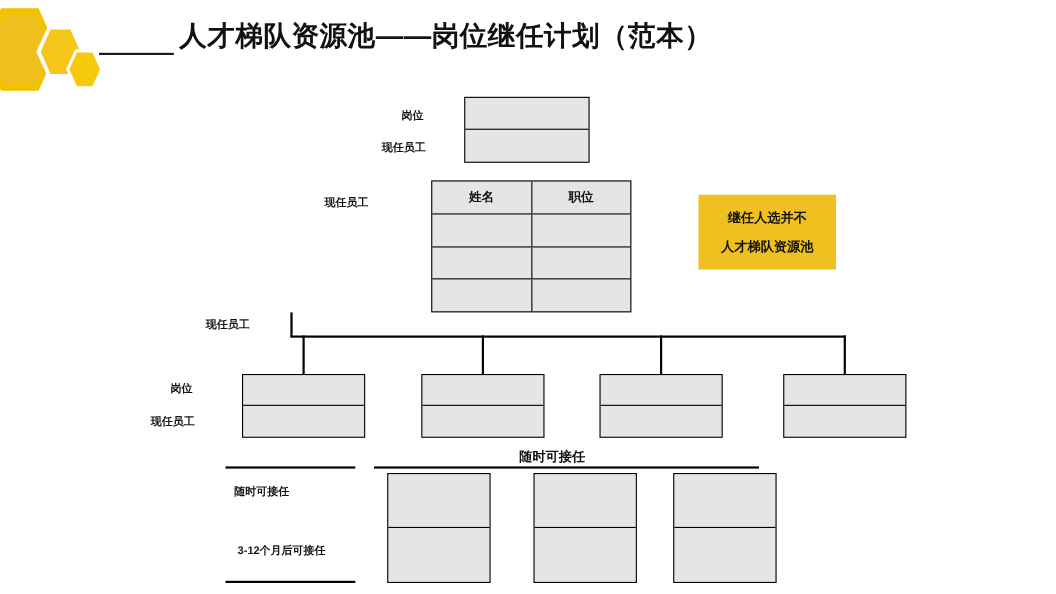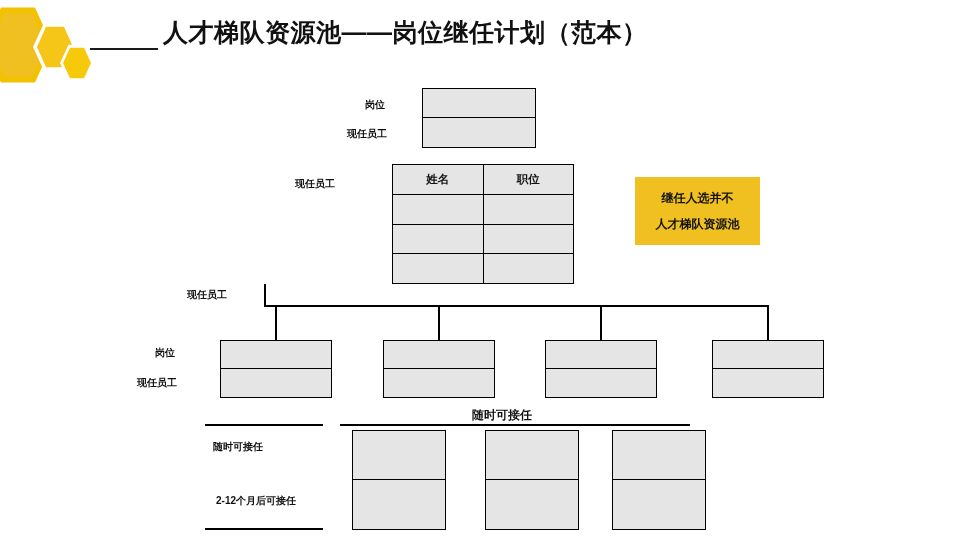--- a/index.html
+++ b/index.html
@@ -215,21 +215,21 @@
     <div class="row"></div>
   </div>
 
   <div class="line" id="left-rule-top"></div>
   <div class="line" id="left-rule-bottom"></div>
   <div class="line" id="ech-rule"></div>
 
   <div id="ech-title">随时可接任</div>
 
   <div class="lbl" style="left:213px; top:440px;">随时可接任</div>
-  <div class="lbl" style="left:216px; top:494px;">2-12个月后可接任</div>
+  <div class="lbl" style="left:216px; top:494px;">3-12个月后可接任</div>
 
   <div class="box ech-box" style="left:352px;">
     <div class="row"></div>
     <div class="row"></div>
   </div>
   <div class="box ech-box" style="left:485px;">
     <div class="row"></div>
     <div class="row"></div>
   </div>
   <div class="box ech-box" style="left:612px;">

